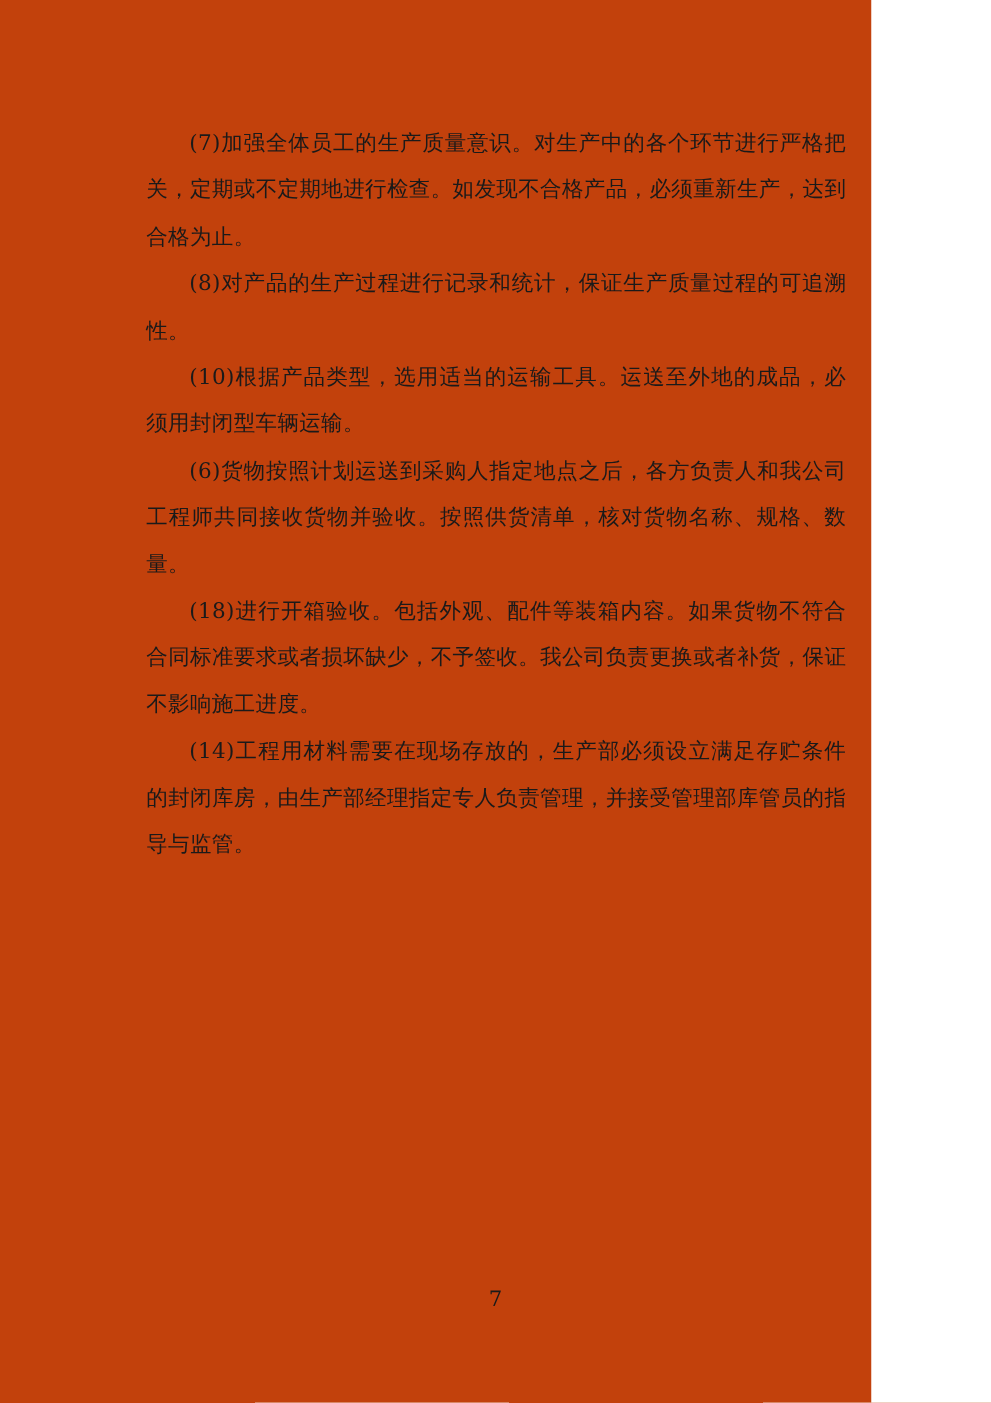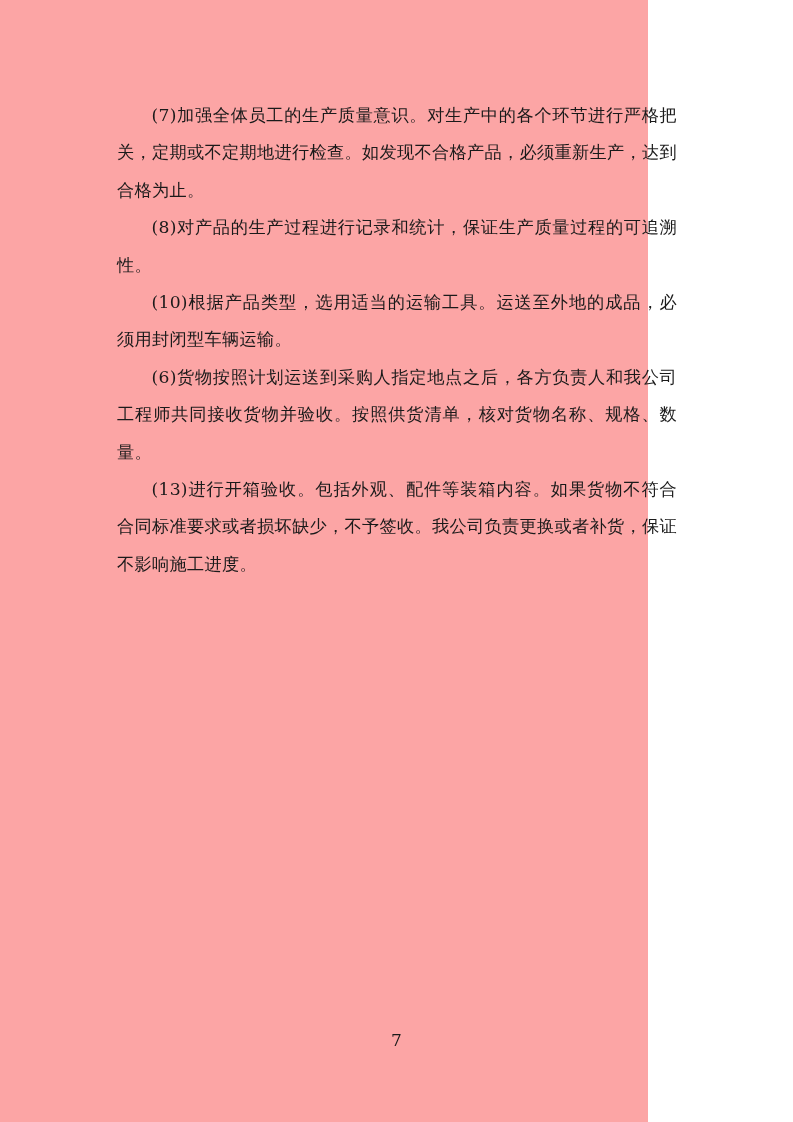--- a/index.html
+++ b/index.html
@@ -1,18 +1,18 @@
 <!DOCTYPE html>
 <html><head>
   <meta charset="utf-8">
   <style>
     html, body { margin: 0; padding: 0; background: #ffffff; }
     body { width: 793px; height: 1122px; position: relative; overflow: hidden; }
     .page {
-      position: absolute; left: 0; top: 0; width: 648px; height: 1122px; background: #fca5a5;
+      position: absolute; left: 0; top: 0; width: 697px; height: 1122px; background: #c2410c;
     }
     .content {
       position: absolute; left: 117px; top: 97px; width: 560px;
       font-family: "DejaVu Serif", "Liberation Serif", serif;
       font-size: 17.2px; color: #1a1a1a; line-height: 37.4px;
     }
     .para {
       margin: 0; text-indent: 2em; text-align: justify; text-justify: inter-character;
       letter-spacing: 0.3px;
     }
@@ -23,16 +23,17 @@
   </style>
 </head>
 <body>
 
 <div class="page">
   <div class="content">
     <p class="para">(7)加强全体员工的生产质量意识。对生产中的各个环节进行严格把关，定期或不定期地进行检查。如发现不合格产品，必须重新生产，达到合格为止。</p>
     <p class="para">(8)对产品的生产过程进行记录和统计，保证生产质量过程的可追溯性。</p>
     <p class="para">(10)根据产品类型，选用适当的运输工具。运送至外地的成品，必须用封闭型车辆运输。</p>
     <p class="para">(6)货物按照计划运送到采购人指定地点之后，各方负责人和我公司工程师共同接收货物并验收。按照供货清单，核对货物名称、规格、数量。</p>
-    <p class="para">(13)进行开箱验收。包括外观、配件等装箱内容。如果货物不符合合同标准要求或者损坏缺少，不予签收。我公司负责更换或者补货，保证不影响施工进度。</p>
+    <p class="para">(18)进行开箱验收。包括外观、配件等装箱内容。如果货物不符合合同标准要求或者损坏缺少，不予签收。我公司负责更换或者补货，保证不影响施工进度。</p>
+    <p class="para">(14)工程用材料需要在现场存放的，生产部必须设立满足存贮条件的封闭库房，由生产部经理指定专人负责管理，并接受管理部库管员的指导与监管。</p>
   </div>
   <div class="page-number">7</div>
 </div>
 
 </body></html>

